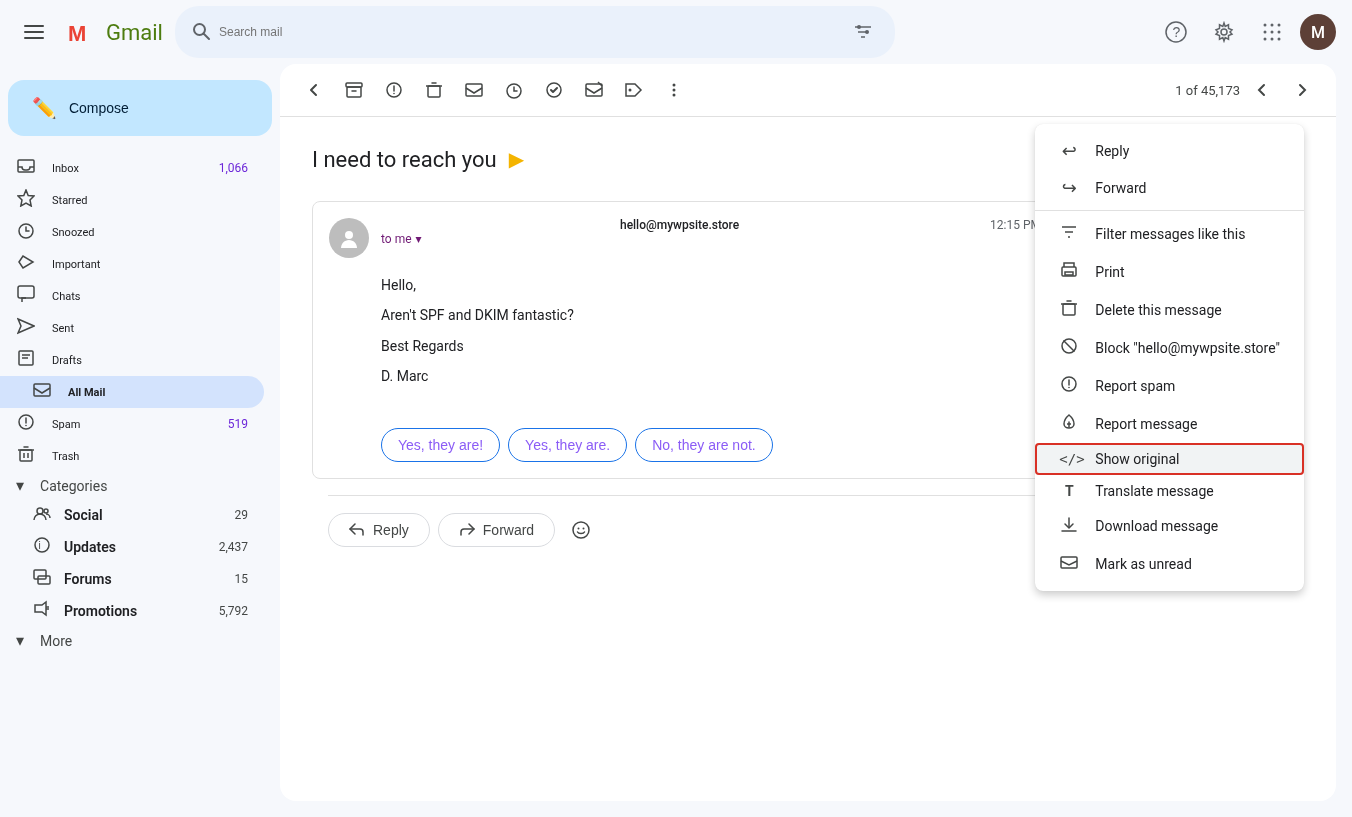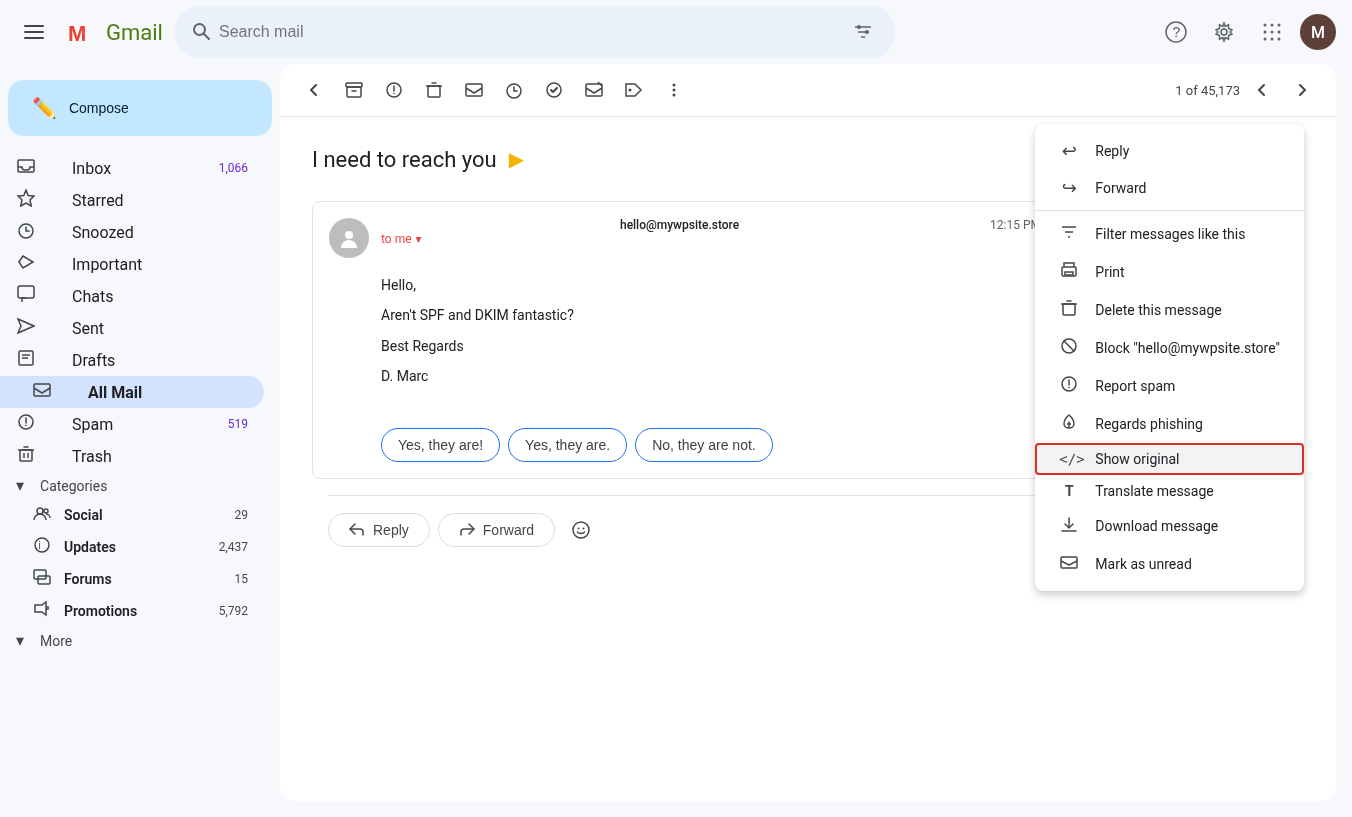--- a/index.html
+++ b/index.html
@@ -9,35 +9,35 @@
     .app { display: flex; flex-direction: column; height: 817px; overflow: hidden; }
     .header { display: flex; align-items: center; padding: 8px 16px; background: #f6f8fc; gap: 12px; height: 64px; flex-shrink: 0; }
     .main-content { display: flex; flex: 1; overflow: hidden; }
     .sidebar { width: 280px; flex-shrink: 0; background: #f6f8fc; padding: 8px 0; overflow-y: auto; }
     .email-area { flex: 1; background: #fff; overflow-y: auto; border-radius: 16px; margin: 0 16px 16px 0; padding: 0; position: relative; }
 
     
     .hamburger { background: none; border: none; cursor: pointer; padding: 8px; border-radius: 50%; display: flex; align-items: center; justify-content: center; }
     .gmail-text { font-size: 22px; color: #4d7c0f; font-weight: 400; }
     .search-bar { flex: 1; max-width: 720px; background: #eaf1fb; border-radius: 24px; display: flex; align-items: center; padding: 8px 16px; gap: 8px; }
-    .search-bar input { border: none; background: transparent; outline: none; font-size: 16px; width: 100%; color: #202124; }
+    .search-bar input { border: none; background: transparent; outline: none; font-size: 12px; width: 100%; color: #202124; }
     .search-icon { color: #5f6368; }
     .header-right { display: flex; align-items: center; gap: 8px; margin-left: auto; }
     .header-icon-btn { background: none; border: none; cursor: pointer; border-radius: 50%; width: 40px; height: 40px; display: flex; align-items: center; justify-content: center; color: #5f6368; font-size: 20px; }
     .avatar { width: 36px; height: 36px; border-radius: 50%; background: #5d4037; color: #fff; display: flex; align-items: center; justify-content: center; font-size: 16px; font-weight: 500; cursor: pointer; }
 
     
     .compose-btn { margin: 8px 8px 16px 8px; background: #c2e7ff; border: none; border-radius: 16px; padding: 16px 24px; font-size: 14px; font-weight: 500; cursor: pointer; display: flex; align-items: center; gap: 12px; width: calc(100% - 16px); color: #001d35; }
     .compose-icon { font-size: 20px; }
 
     
     .sidebar-item { display: flex; align-items: center; padding: 4px 16px; border-radius: 0 24px 24px 0; cursor: pointer; min-height: 32px; gap: 16px; margin-right: 16px; }
     .sidebar-item.active { background: #d3e3fd; font-weight: 700; padding-left: 32px; }
     .sidebar-item .item-icon { font-size: 18px; color: #444746; width: 20px; text-align: center; flex-shrink: 0; }
-    .sidebar-item .item-label { flex: 1; font-size: 16px; margin-left: 20px; }
+    .sidebar-item .item-label { flex: 1; font-size: 11px; }
     .sidebar-item .item-count { font-size: 12px; color: #6d28d9; }
 
     
     .sidebar-section-header { display: flex; align-items: center; padding: 4px 16px; cursor: pointer; gap: 16px; color: #444746; font-size: 14px; margin-right: 16px; }
     .sidebar-sub-item { display: flex; align-items: center; padding: 4px 16px 4px 32px; border-radius: 0 24px 24px 0; cursor: pointer; min-height: 32px; gap: 12px; margin-right: 16px; }
     .sidebar-sub-item .item-icon { font-size: 16px; color: #444746; width: 20px; text-align: center; }
     .sidebar-sub-item .item-label { flex: 1; font-size: 14px; font-weight: 600; }
     .sidebar-sub-item .item-count { font-size: 12px; color: #444746; }
 
     
@@ -52,31 +52,31 @@
     .email-subject-icon { color: #f4b400; font-size: 20px; }
     .print-btn { margin-left: auto; background: none; border: none; cursor: pointer; border-radius: 50%; width: 36px; height: 36px; display: flex; align-items: center; justify-content: center; color: #444746; font-size: 18px; }
     .open-btn { background: none; border: none; cursor: pointer; border-radius: 50%; width: 36px; height: 36px; display: flex; align-items: center; justify-content: center; color: #444746; font-size: 18px; }
 
     
     .message-container { border: 1px solid #e0e0e0; border-radius: 8px; padding: 0; margin-bottom: 16px; }
     .message-header { display: flex; align-items: flex-start; padding: 16px; gap: 12px; }
     .sender-avatar { width: 40px; height: 40px; border-radius: 50%; background: #bdbdbd; display: flex; align-items: center; justify-content: center; color: #fff; font-size: 20px; flex-shrink: 0; }
     .sender-info { flex: 1; }
     .sender-name { font-size: 12px; font-weight: 500; text-align: center; }
-    .sender-to { font-size: 12px; color: #ef4444; display: flex; align-items: center; gap: 4px; cursor: pointer; }
+    .sender-to { font-size: 12px; color: #701a75; display: flex; align-items: center; gap: 4px; cursor: pointer; }
     .message-time { font-size: 12px; color: #5f6368; display: flex; align-items: center; gap: 12px; }
     .message-actions { display: flex; align-items: center; gap: 4px; }
     .msg-action-btn { background: none; border: none; cursor: pointer; border-radius: 50%; width: 32px; height: 32px; display: flex; align-items: center; justify-content: center; color: #444746; font-size: 16px; }
     .msg-action-btn.highlighted { border: 2px solid #d93025; }
     .message-body { padding: 0 16px 16px 68px; line-height: 1.6; color: #202124; }
     .message-body p { margin-bottom: 8px; }
 
     
     .smart-replies { display: flex; gap: 8px; padding: 16px 16px 0 68px; margin-bottom: 16px; }
-    .smart-reply-btn { border: 1px solid #1a73e8; border-radius: 20px; background: #fff; color: #404040; padding: 8px 16px; font-size: 14px; cursor: pointer; }
+    .smart-reply-btn { border: 1px solid #1a73e8; border-radius: 20px; background: #fff; color: #8b5cf6; padding: 8px 16px; font-size: 14px; cursor: pointer; }
 
     
     .divider { height: 1px; background: #e0e0e0; margin: 0 16px; }
 
     
     .reply-bar { display: flex; align-items: center; padding: 16px; gap: 8px; }
     .reply-forward-btn { display: flex; align-items: center; gap: 8px; border: 1px solid #dadce0; border-radius: 20px; background: #fff; padding: 8px 20px; font-size: 14px; cursor: pointer; color: #444746; }
     .emoji-btn { background: none; border: none; cursor: pointer; border-radius: 50%; width: 36px; height: 36px; display: flex; align-items: center; justify-content: center; font-size: 18px; color: #444746; }
     .dropdown-menu { position: absolute; top: 60px; right: 32px; background: #fff; border-radius: 8px; box-shadow: 0 4px 8px rgba(0,0,0,0.2), 0 0 1px rgba(0,0,0,0.1); z-index: 200; min-width: 260px; padding: 8px 0; }
     .dropdown-item { display: flex; align-items: center; padding: 8px 24px; gap: 16px; cursor: pointer; font-size: 14px; color: #202124; }
@@ -595,21 +595,21 @@
           <span>Report spam</span>
         </div>
         <div class="dropdown-item">
           <span class="menu-icon">
             <svg width="18" height="18" viewBox="0 0 18 18" fill="none">
                 <path d="M9 2 C9 2 14 6 14 11 C14 13.2 11.8 15 9 15 C6.2 15 4 13.2 4 11 C4 6 9 2 9 2 Z" stroke="#444746" stroke-width="1.5" fill="none"></path>
                 <path d="M9 9 L9 14" stroke="#444746" stroke-width="1.5" stroke-linecap="round"></path>
                 <path d="M7 11 L11 11" stroke="#444746" stroke-width="1.5"></path>
               </svg>
           </span>
-          <span>Regards phishing</span>
+          <span>Report message</span>
         </div>
 
         <div class="dropdown-item" style="background: #f1f3f4; outline: 2px solid #d93025; outline-offset: -2px; border-radius: 4px;">
           <span class="menu-icon" style="font-family: monospace; font-size: 14px; color: #444746;">&lt;/&gt;</span>
           <span>Show original</span>
         </div>
         <div class="dropdown-item">
           <span class="menu-icon" style="font-size: 14px; font-weight: bold; color: #444746;">T</span>
           <span>Translate message</span>
         </div>

